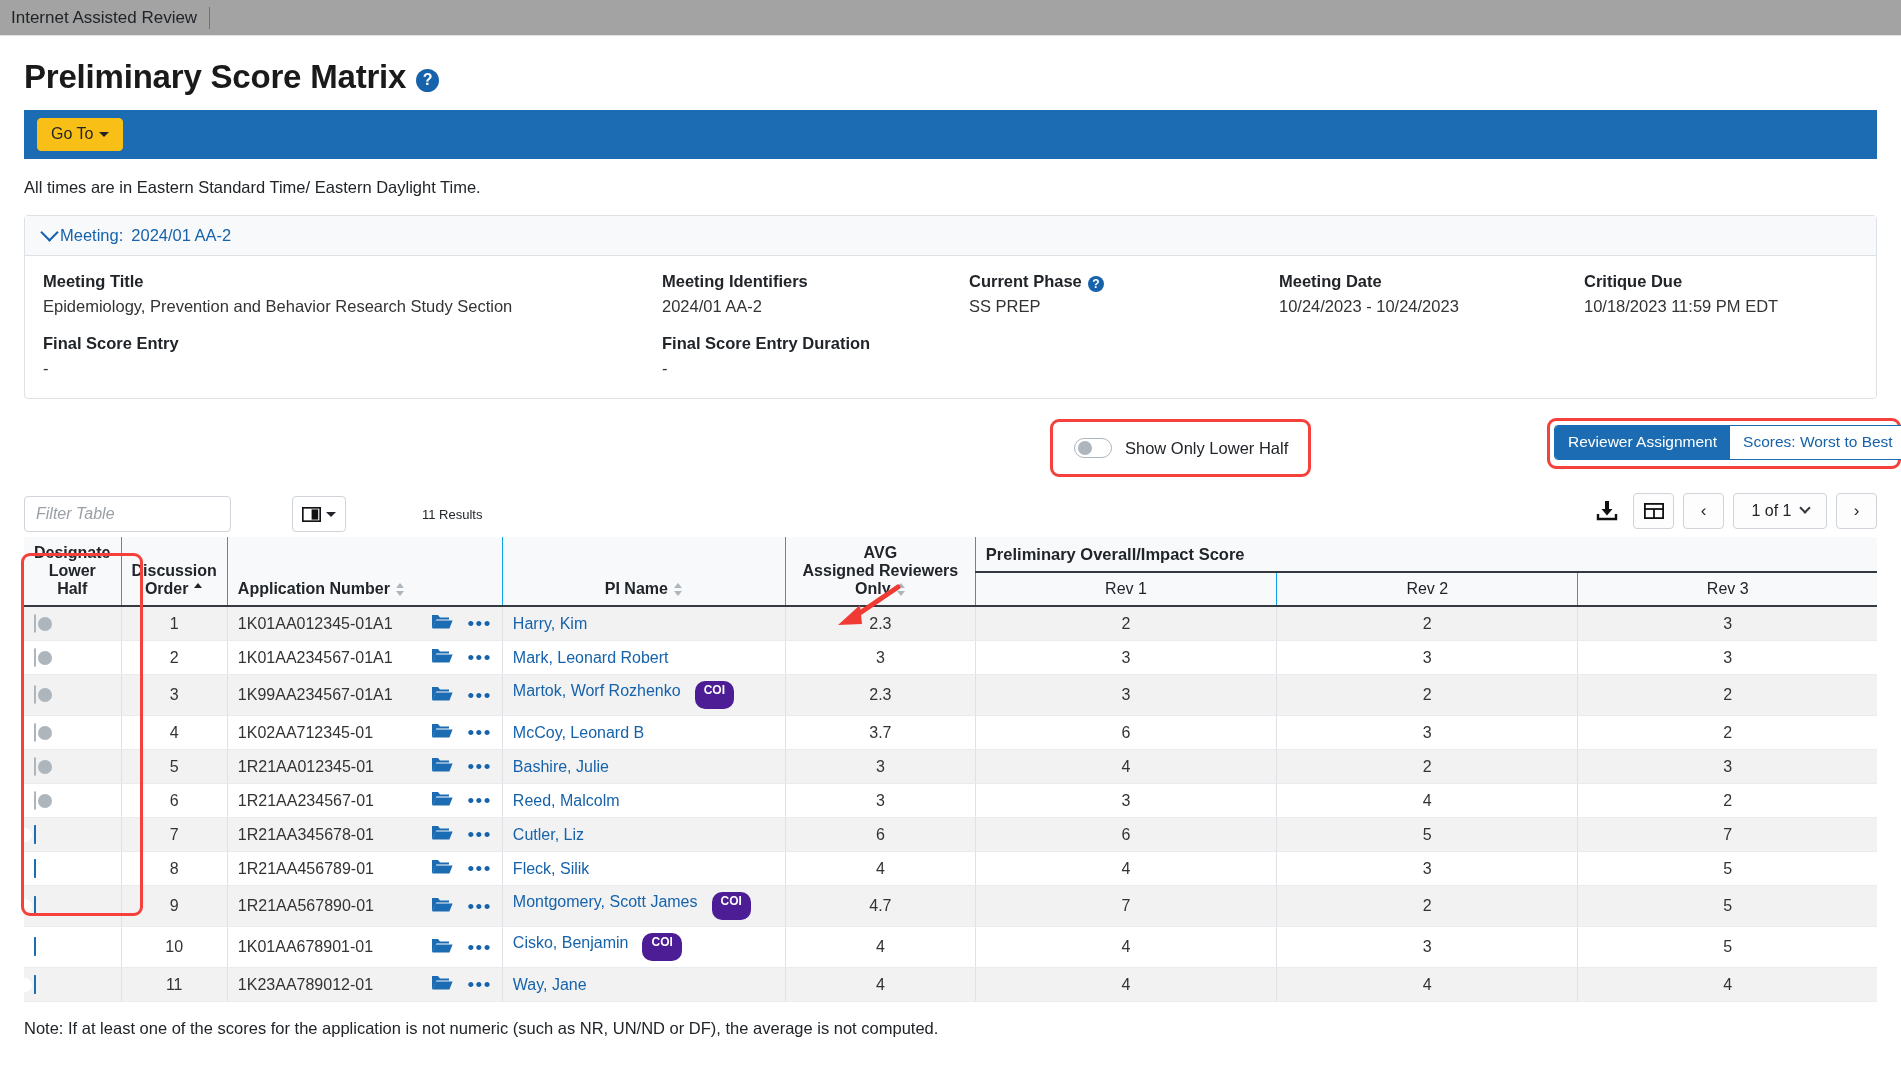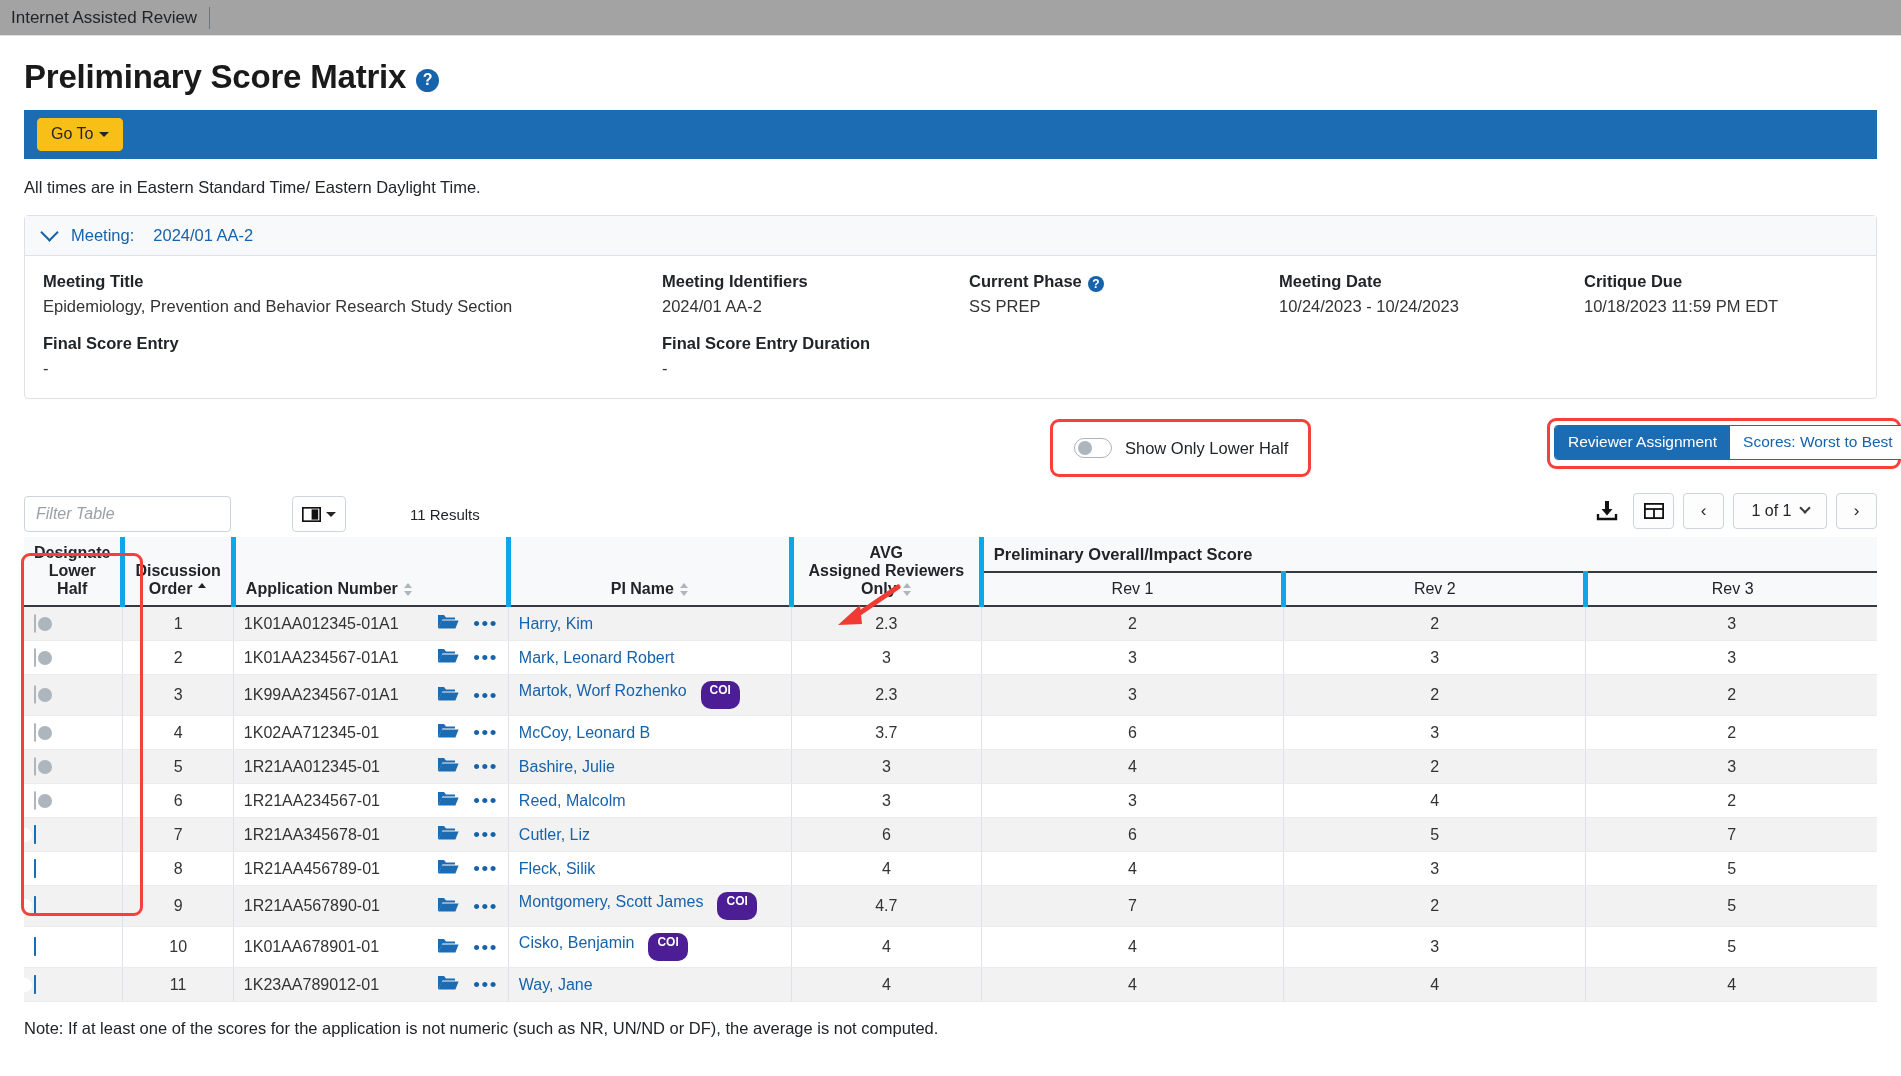--- a/index.html
+++ b/index.html
@@ -102,21 +102,21 @@
     border: 1px solid #dee2e6;
     border-radius: 4px;
     background: #fff;
   }
   .card-header {
     background: #f8f9fa;
     border-bottom: 1px solid #dee2e6;
     padding: 10px 18px;
     display: flex;
     align-items: center;
-    gap: 15px;
+    gap: 4px;
     font-size: 16.5px;
     color: #1662ab;
     cursor: pointer;
   }
   .chev {
     display: inline-block;
     width: 13px; height: 13px;
     border-right: 2px solid #1662ab;
     border-bottom: 2px solid #1662ab;
     transform: rotate(45deg);
@@ -231,21 +231,21 @@
     width: 54px; height: 36px;
     border: 1px solid #ced4da;
     border-radius: 4px;
     background: #fff;
     display: inline-flex;
     align-items: center;
     justify-content: center;
     gap: 5px;
     cursor: pointer;
   }
-  .results-count { margin-left: 16px; font-size: 15px; }
+  .results-count { margin-left: 28px; font-size: 13px; }
 
   .pager {
     position: absolute;
     right: 0; top: 2px;
     display: flex;
     align-items: center;
     gap: 9px;
   }
   .icon-btn {
     width: 41px; height: 36px;
@@ -300,21 +300,21 @@
     font-size: 16.5px;
     border-bottom: 2px solid #343a40 !important;
     padding-bottom: 5px;
   }
   th.subhead {
     font-weight: 400 !important;
     text-align: center;
     border-top: none;
     margin-top: 20px;
   }
-  th.vline { border-left: 5px solid #0ea5e9; }
+  th.vline { border-left: 1px solid #0ea5e9; }
   .sortable { cursor: pointer; }
   .sort-arrows {
     display: inline-block;
     margin-left: 6px;
     position: relative;
     width: 9px; height: 13px;
     vertical-align: middle;
   }
   .sort-arrows i {
     position: absolute; left: 0;

